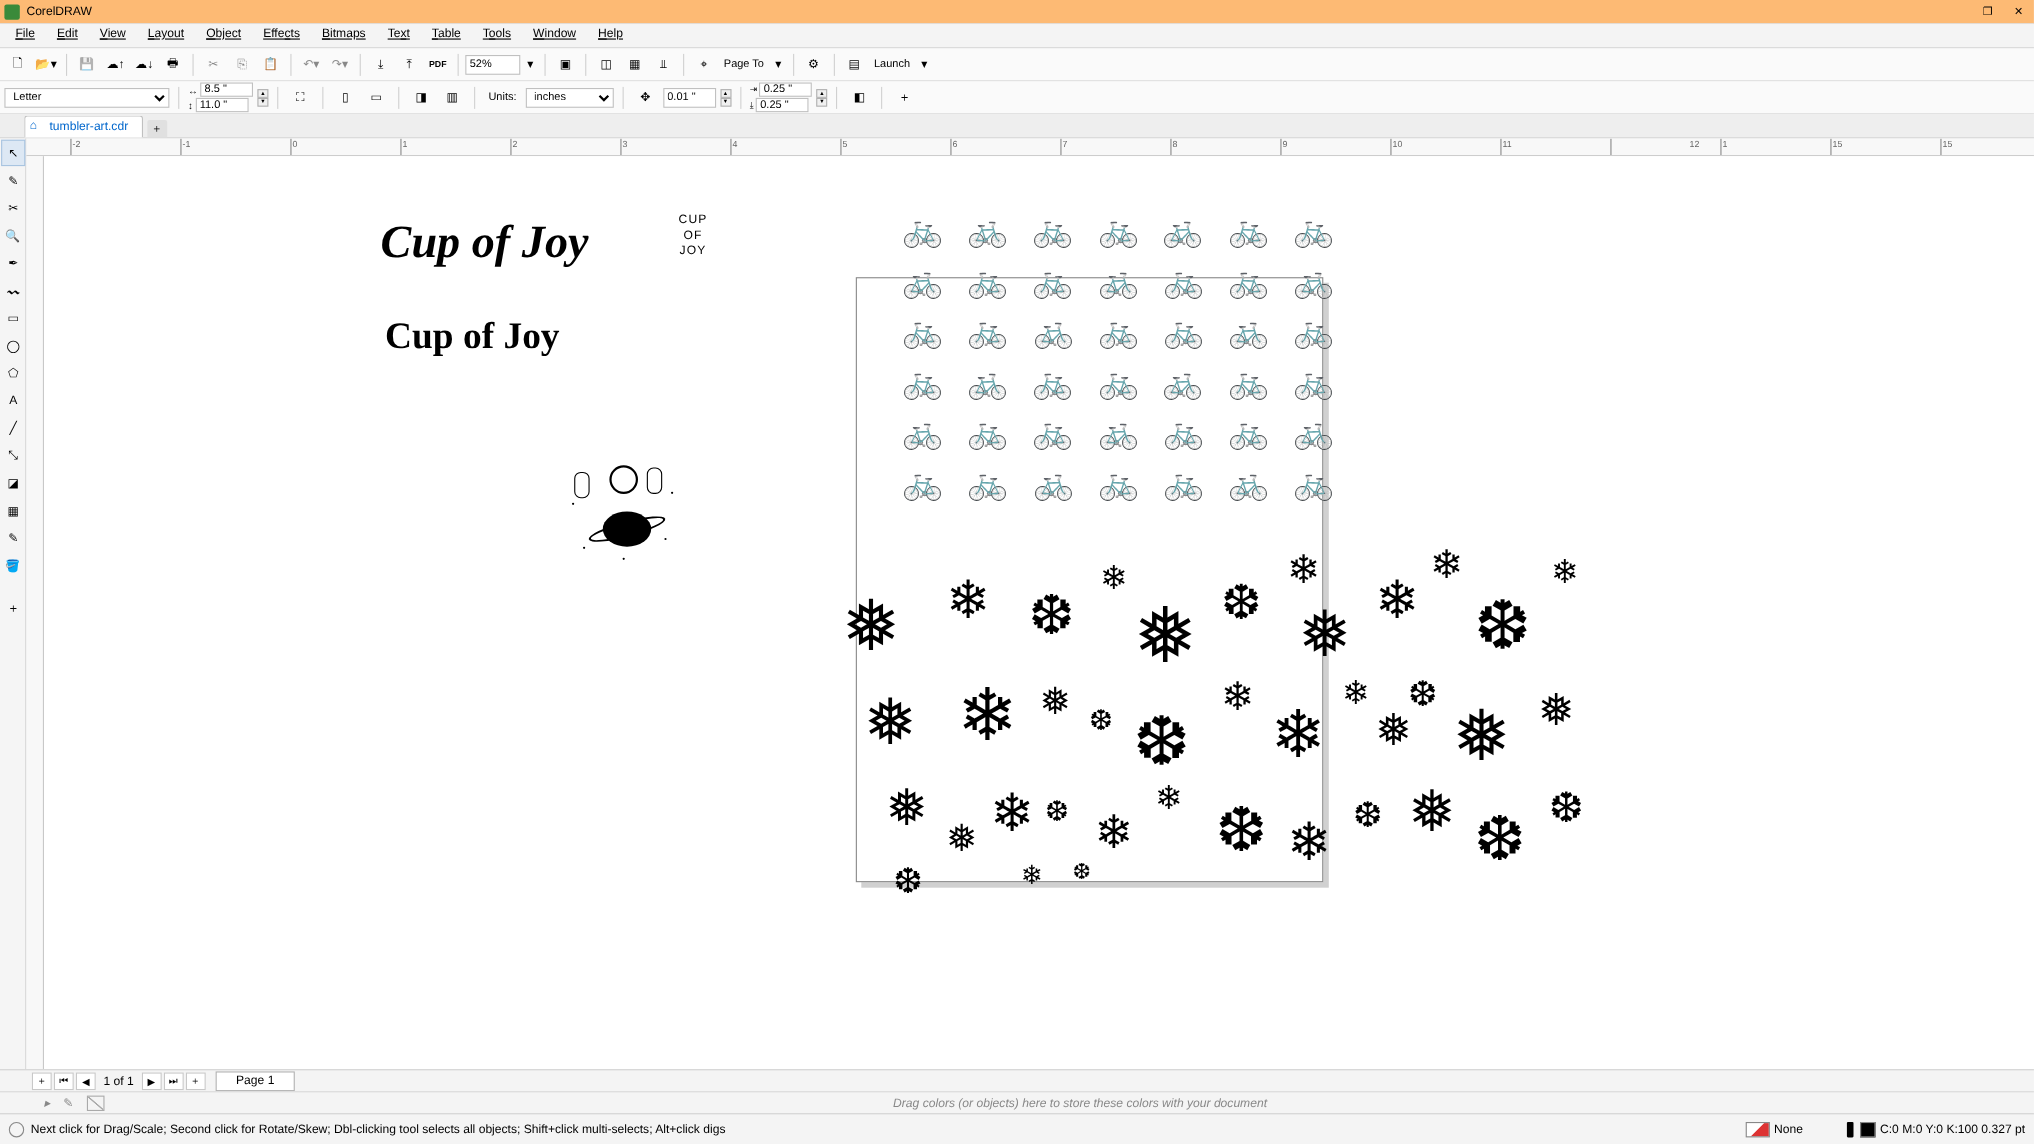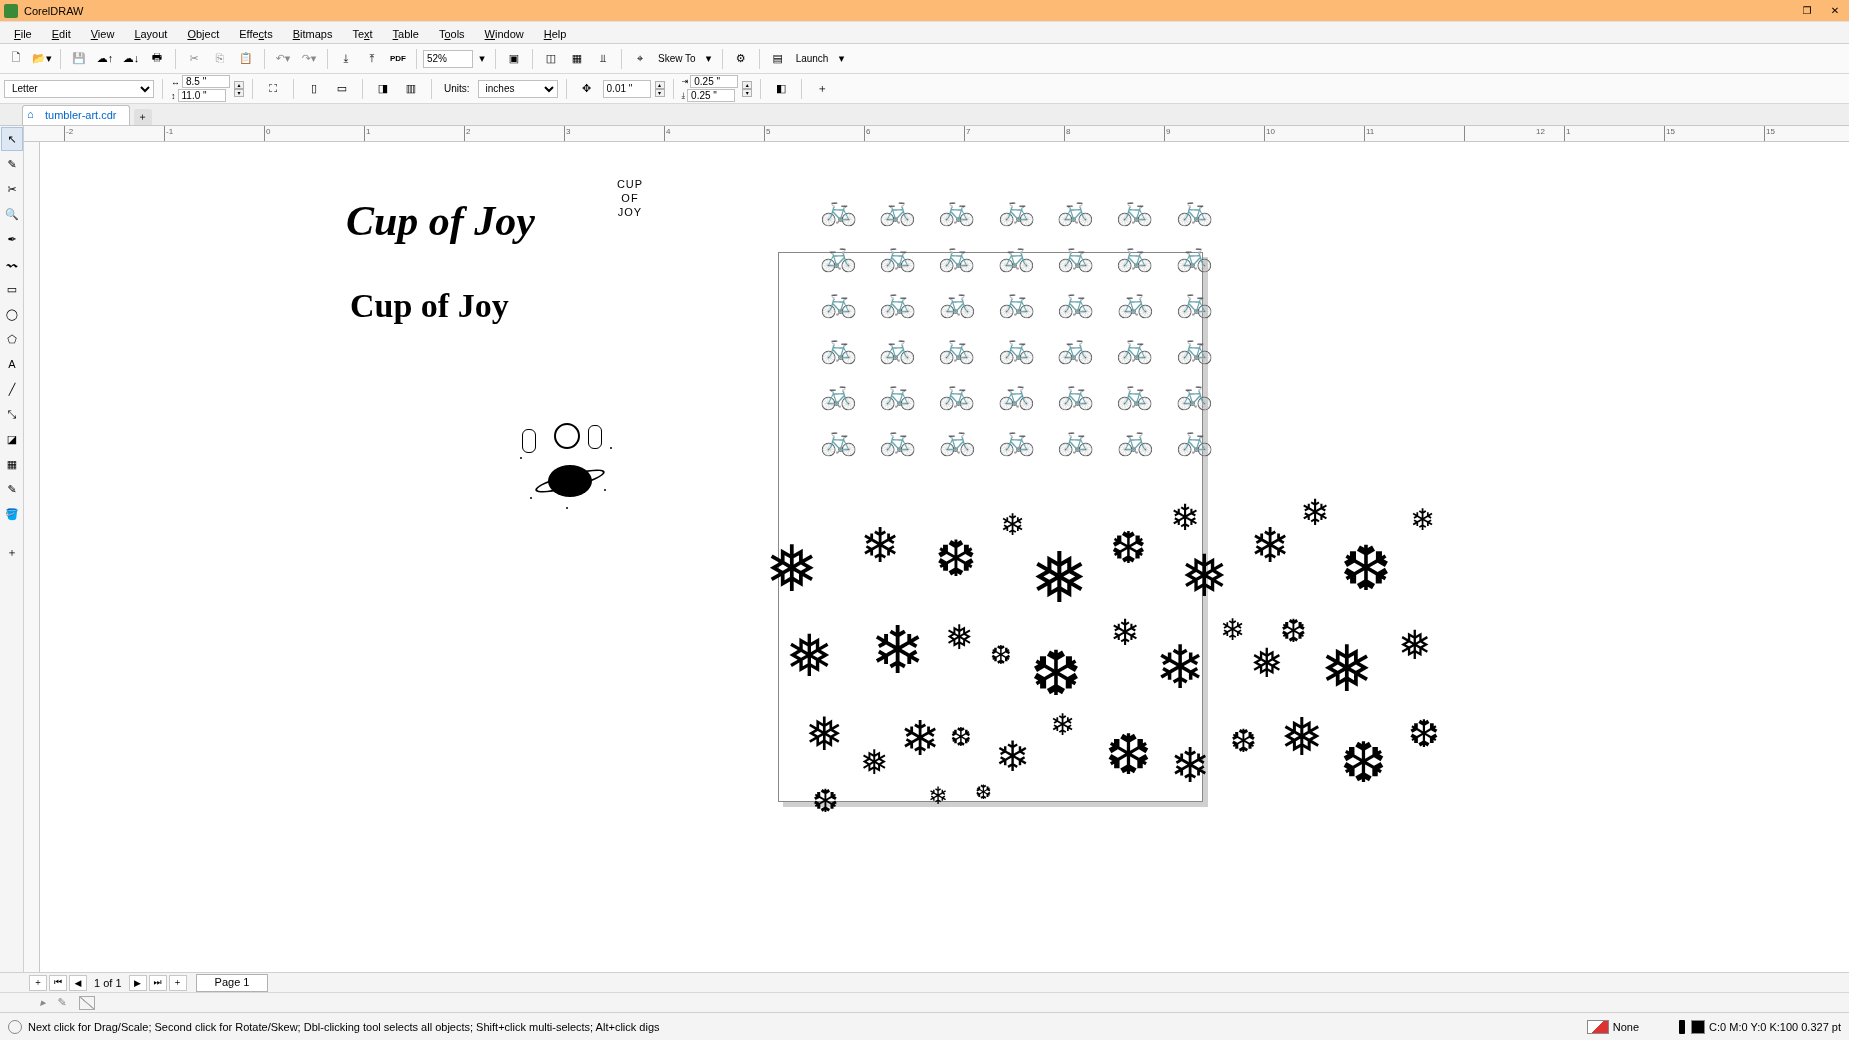--- a/index.html
+++ b/index.html
@@ -6,21 +6,21 @@
 html, body { width: 1849px; height: 1040px; background: #fff; overflow: hidden; }
 
 
 #titlebar { height: 22px; background: #fdba74; display: flex; align-items: center; padding-left: 4px; border-bottom: 1px solid #e0e0e0; }
 #titlebar .logo { width: 14px; height: 14px; background: #3a8a3a; border-radius: 2px; margin-right: 6px; }
 #titlebar .appname { font-size: 11px; }
 #titlebar .spacer { flex: 1; }
 #titlebar .winbtn { width: 28px; height: 20px; display: flex; align-items: center; justify-content: center; font-size: 10px; cursor: default; }
 
 
-#menubar { height: 22px; background: #f4f4f4; border-bottom: 1px solid #d0d0d0; display: flex; align-items: flex-end; padding-left: 4px; }
+#menubar { height: 22px; background: #f4f4f4; border-bottom: 1px solid #d0d0d0; display: flex; align-items: flex-start; padding-left: 4px; text-decoration: underline; }
 #menubar .menuitem { padding: 3px 10px; cursor: default; }
 #menubar .menuitem .accel { text-decoration: underline; }
 
 
 #toolbar1 { height: 30px; background: #fafafa; border-bottom: 1px solid #d8d8d8; display: flex; align-items: center; padding: 0 4px; gap: 2px; }
 #toolbar2 { height: 30px; background: #fafafa; border-bottom: 1px solid #d8d8d8; display: flex; align-items: center; padding: 0 4px; gap: 4px; }
 .tbtn { width: 24px; height: 24px; display: flex; align-items: center; justify-content: center; border: 1px solid transparent; border-radius: 2px; cursor: default; }
 .tsep { width: 1px; height: 20px; background: #d0d0d0; margin: 0 4px; }
 .tinput { height: 18px; border: 1px solid #c0c0c0; background: #fff; padding: 0 3px; font-size: 10px; }
 .tlabel { font-size: 10px; padding: 0 4px; }
@@ -43,21 +43,21 @@
 #ruler-h .tick { position: absolute; top: 0; width: 1px; height: 16px; background: #888; }
 #ruler-h .ticklbl { position: absolute; top: 1px; font-size: 8px; color: #666; }
 #ruler-v { position: absolute; left: 24px; top: 16px; width: 16px; bottom: 0; background: #f8f8f8; border-right: 1px solid #c8c8c8; }
 
 #canvas-area { position: absolute; left: 40px; top: 16px; right: 0; bottom: 0; background: #fff; overflow: hidden; }
 #page { position: absolute; left: 738px; top: 110px; width: 425px; height: 550px; background: #fff; border: 1px solid #888; box-shadow: 5px 5px 0 #d0d0d0; }
 
 
 .art-text1 { position: absolute; left: 306px; top: 55px; font-family: "Brush Script MT", cursive; font-size: 42px; font-style: italic; font-weight: bold; }
 .art-text2 { position: absolute; left: 310px; top: 145px; font-family: Georgia, serif; font-size: 34px; font-weight: bold; }
-.art-text3 { position: absolute; left: 560px; top: 36px; font-family: Impact, sans-serif; font-size: 34px; letter-spacing: 1px; text-align:center; line-height: 1.25; width: 60px; }
+.art-text3 { position: absolute; left: 560px; top: 52px; font-family: Impact, sans-serif; font-size: 34px; letter-spacing: 1px; text-align:center; line-height: 1.25; width: 60px; }
 
 .space-doodle { position: absolute; left: 480px; top: 275px; width: 100px; height: 100px; }
 .planet { position:absolute; left:28px; top:48px; width:44px;height:32px;background:#000;border-radius:50%; }
 .ring { position:absolute; left:14px; top:57px; width:72px;height:14px;border:2px solid #000;border-radius:50%; transform:rotate(-15deg); background:transparent;}
 .helm { position:absolute; left:34px; top:6px; width:26px;height:26px;border:2px solid #000;border-radius:50%; }
 .astro { position:absolute; width:14px;height:24px;border:1.5px solid #000;border-radius:6px; }
 .dots{position:absolute;width:2px;height:2px;background:#000;border-radius:50%;}
 
 .bikes-region { position: absolute; left: 780px; top: 48px; width: 600px; }
 .bike-row { display: flex; gap: 22px; margin-bottom: 6px; height: 40px; }
@@ -132,21 +132,21 @@
   <input class="tinput" style="width: 50px;" value="52%">
     <div class="tbtn" style="width:14px">▾</div>
   <div class="tsep"></div>
   <div class="tbtn">▣</div>
   <div class="tsep"></div>
   <div class="tbtn">◫</div>
   <div class="tbtn">▦</div>
   <div class="tbtn">⫫</div>
   <div class="tsep"></div>
   <div class="tbtn">⌖</div>
-  <span class="tlabel" style="cursor:default">Skew To</span>
+  <span class="tlabel" style="cursor:default">Page To</span>
   <div class="tbtn" style="width:14px">▾</div>
   <div class="tsep"></div>
   <div class="tbtn">⚙</div>
   <div class="tsep"></div>
   <div class="tbtn">▤</div>
   <span class="tlabel">Launch</span>
   <div class="tbtn" style="width:14px">▾</div>
 </div>
 
 <div id="toolbar2">
@@ -409,20 +409,21 @@
   <div class="navbtn">▶</div>
   <div class="navbtn">⏭</div>
   <div class="navbtn">＋</div>
   <div class="pagetab">Page 1</div>
 </div>
 
 <div id="colorstrip">
   <span style="margin-right:12px">▸</span>
   <span style="margin-right:12px;font-style:normal">✎</span>
   <span style="width:16px;height:14px;border:1px solid #aaa;background:linear-gradient(to top right,transparent 45%,#aaa 48%,#aaa 52%,transparent 55%);margin-right:20px;font-style:normal"></span>
+  <span style="flex:1;text-align:center">Drag colors (or objects) here to store these colors with your document</span>
 </div>
 
 <div id="statusbar">
   <div class="gear"></div>
   <span>Next click for Drag/Scale; Second click for Rotate/Skew; Dbl-clicking tool selects all objects; Shift+click multi-selects; Alt+click digs</span>
   <div class="spacer"></div>
   <div class="fillprev"></div>
   <span style="margin-right:40px">None</span>
   <div class="nib"></div>
   <div class="swatch"></div>

